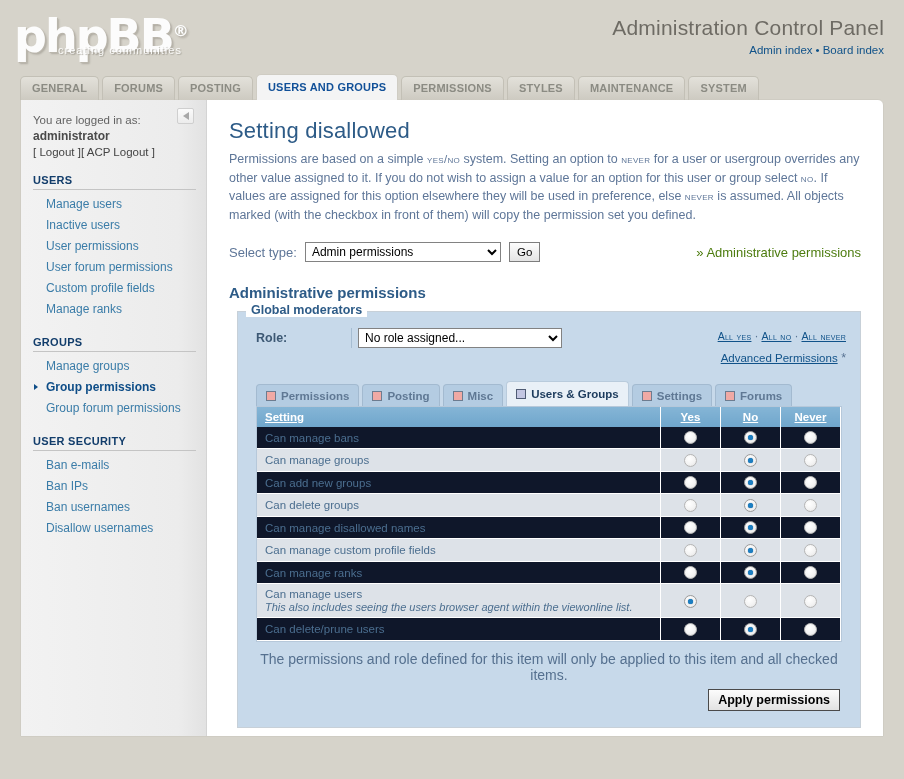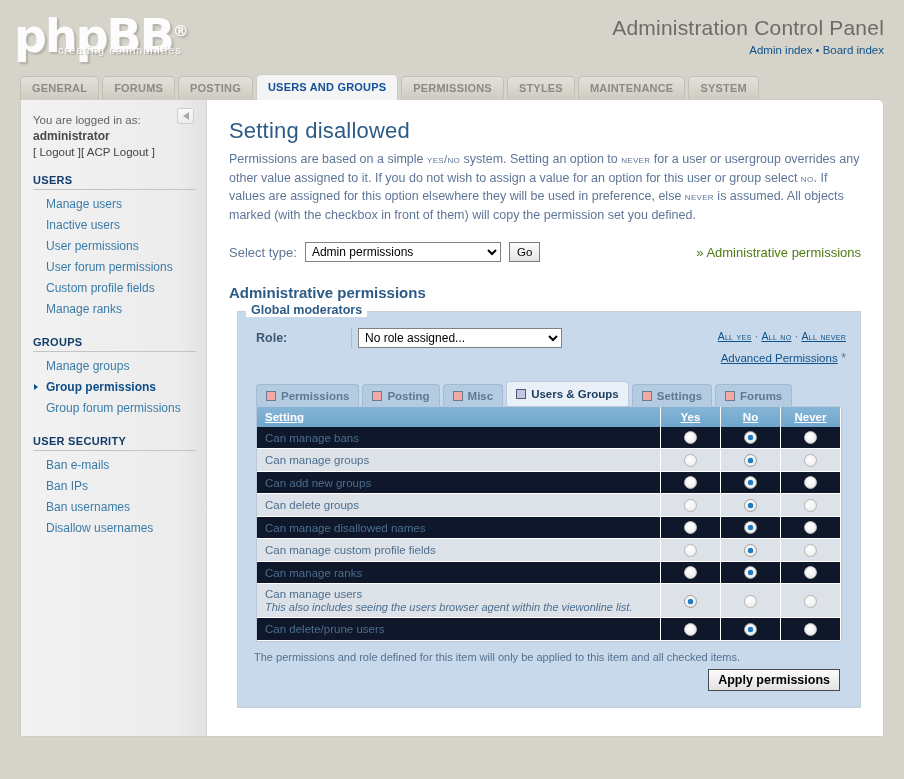--- a/index.html
+++ b/index.html
@@ -423,21 +423,22 @@
     position: absolute;
     left: 3px; top: 3px;
     width: 5px; height: 5px;
     border-radius: 50%;
     background: #1b7ec2;
     box-shadow: 0 0 1px #0a4f80;
   }
   .radio.on { border-color: #9a9a9a; }
 
   .ptable-footnote {
-    font-size: 11px;
+    text-align: center;
+    font-size: 14px;
     color: #55708f;
     padding: 9px 4px 6px 4px;
   }
   .apply-row {
     text-align: right;
     padding: 0 8px 4px 0;
   }
   button.apply-btn {
     font-family: "Liberation Sans", sans-serif;
     font-size: 12.5px;

